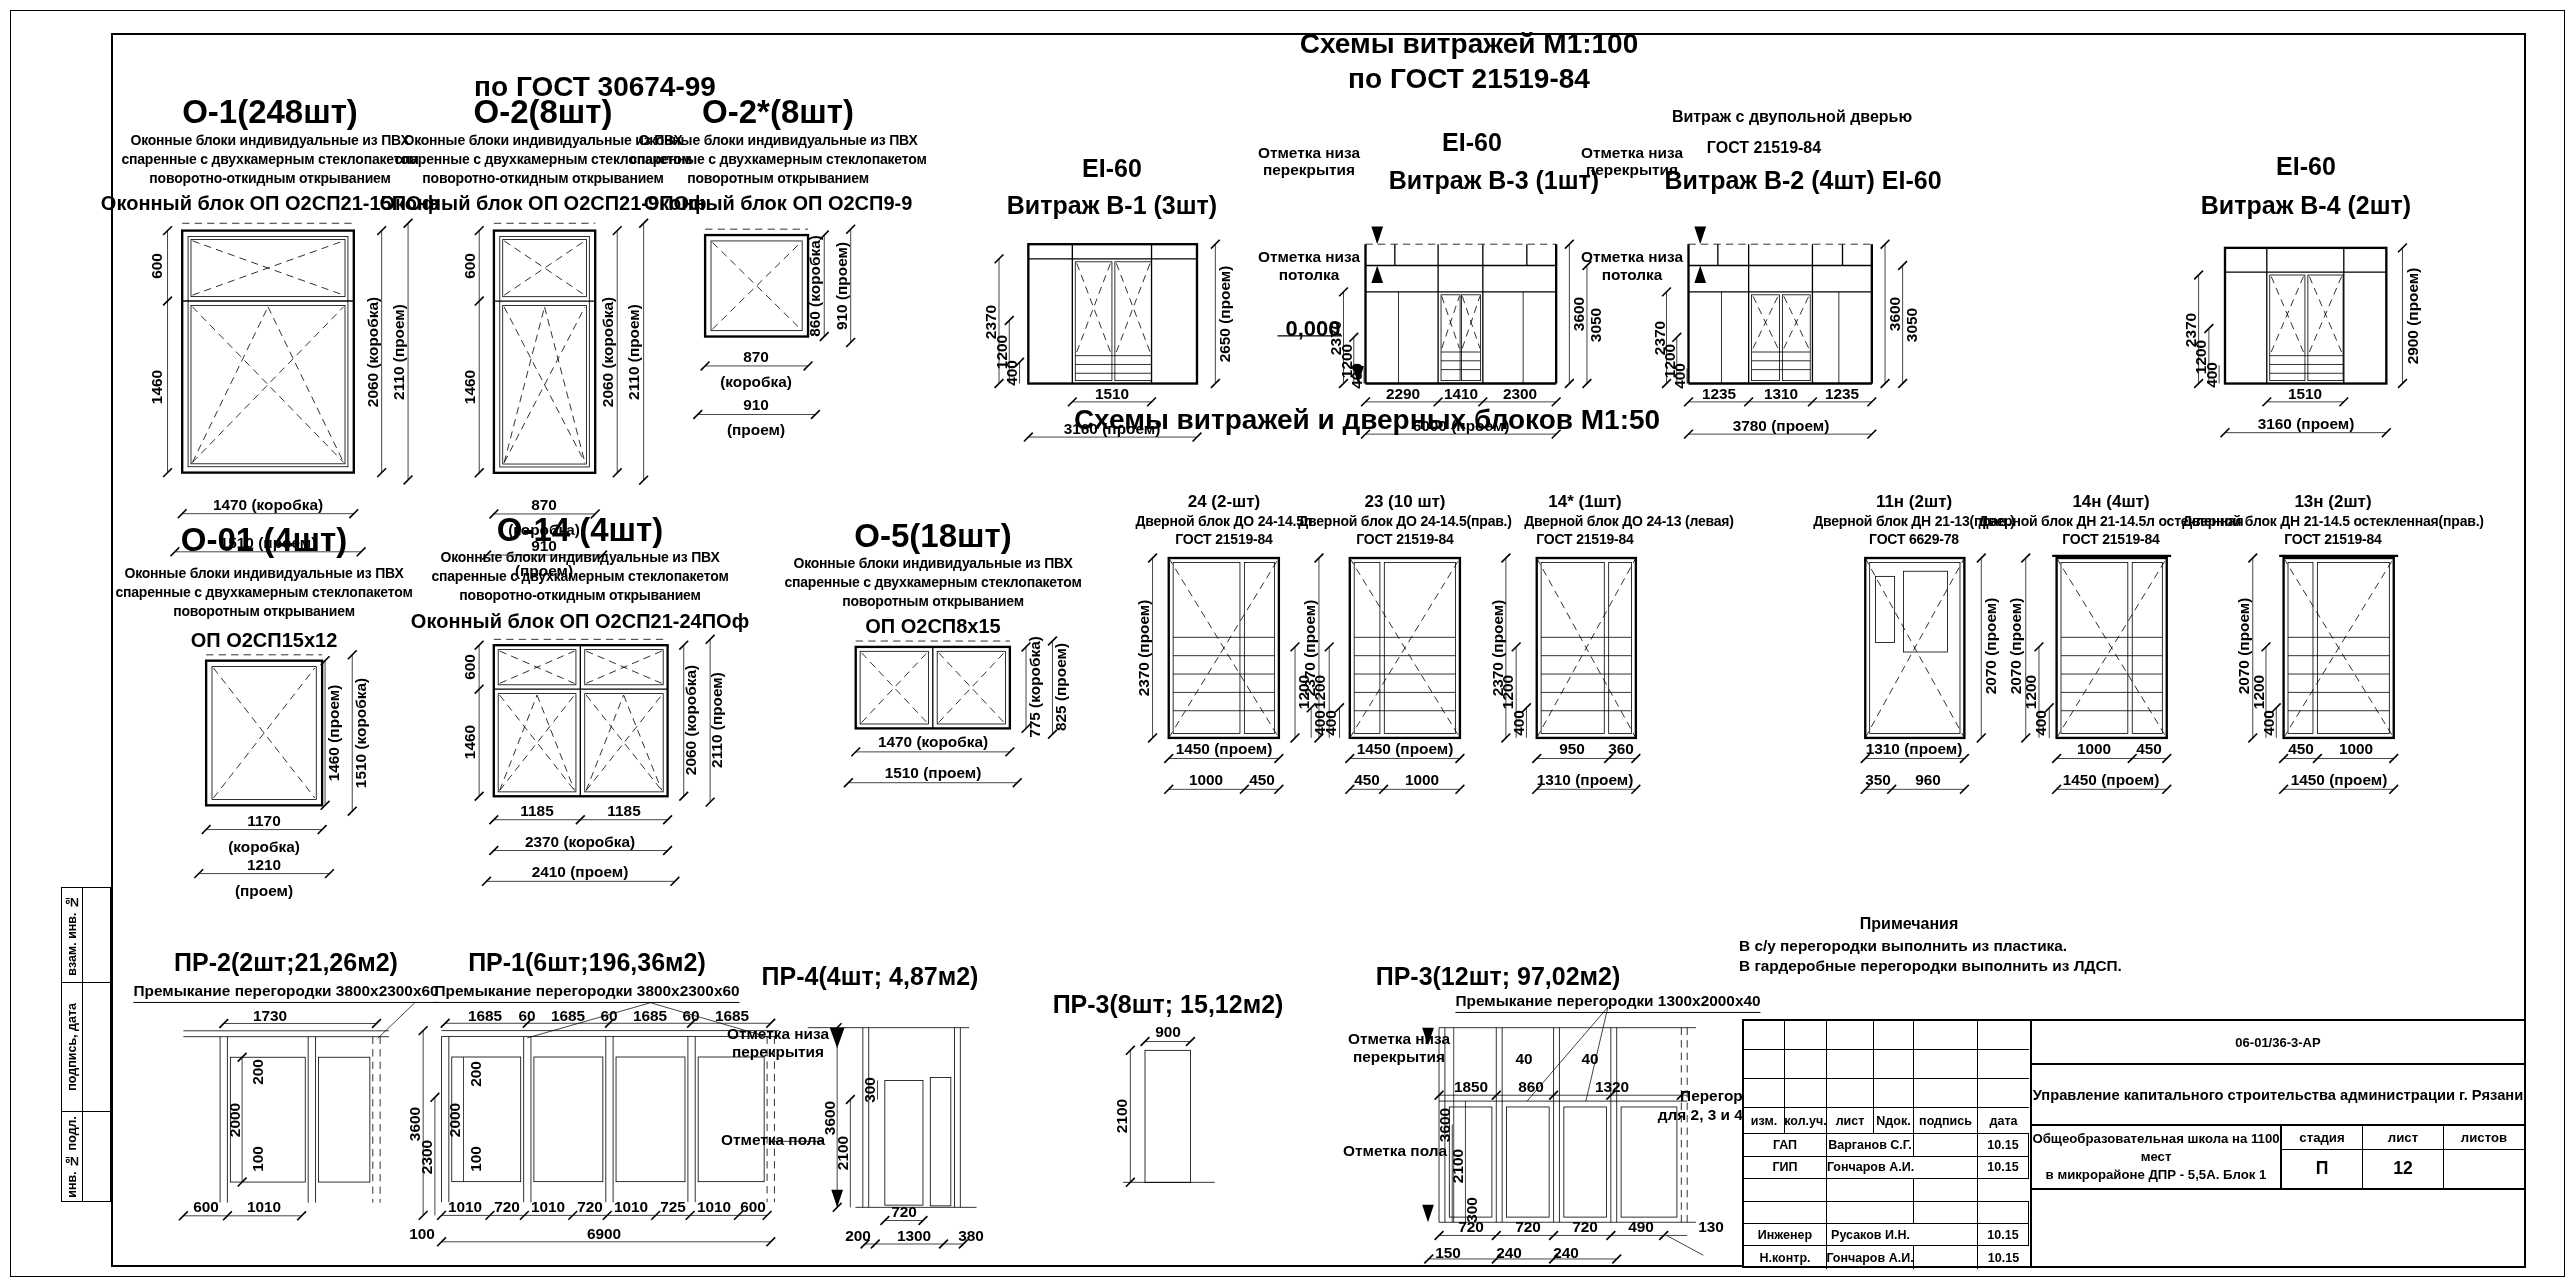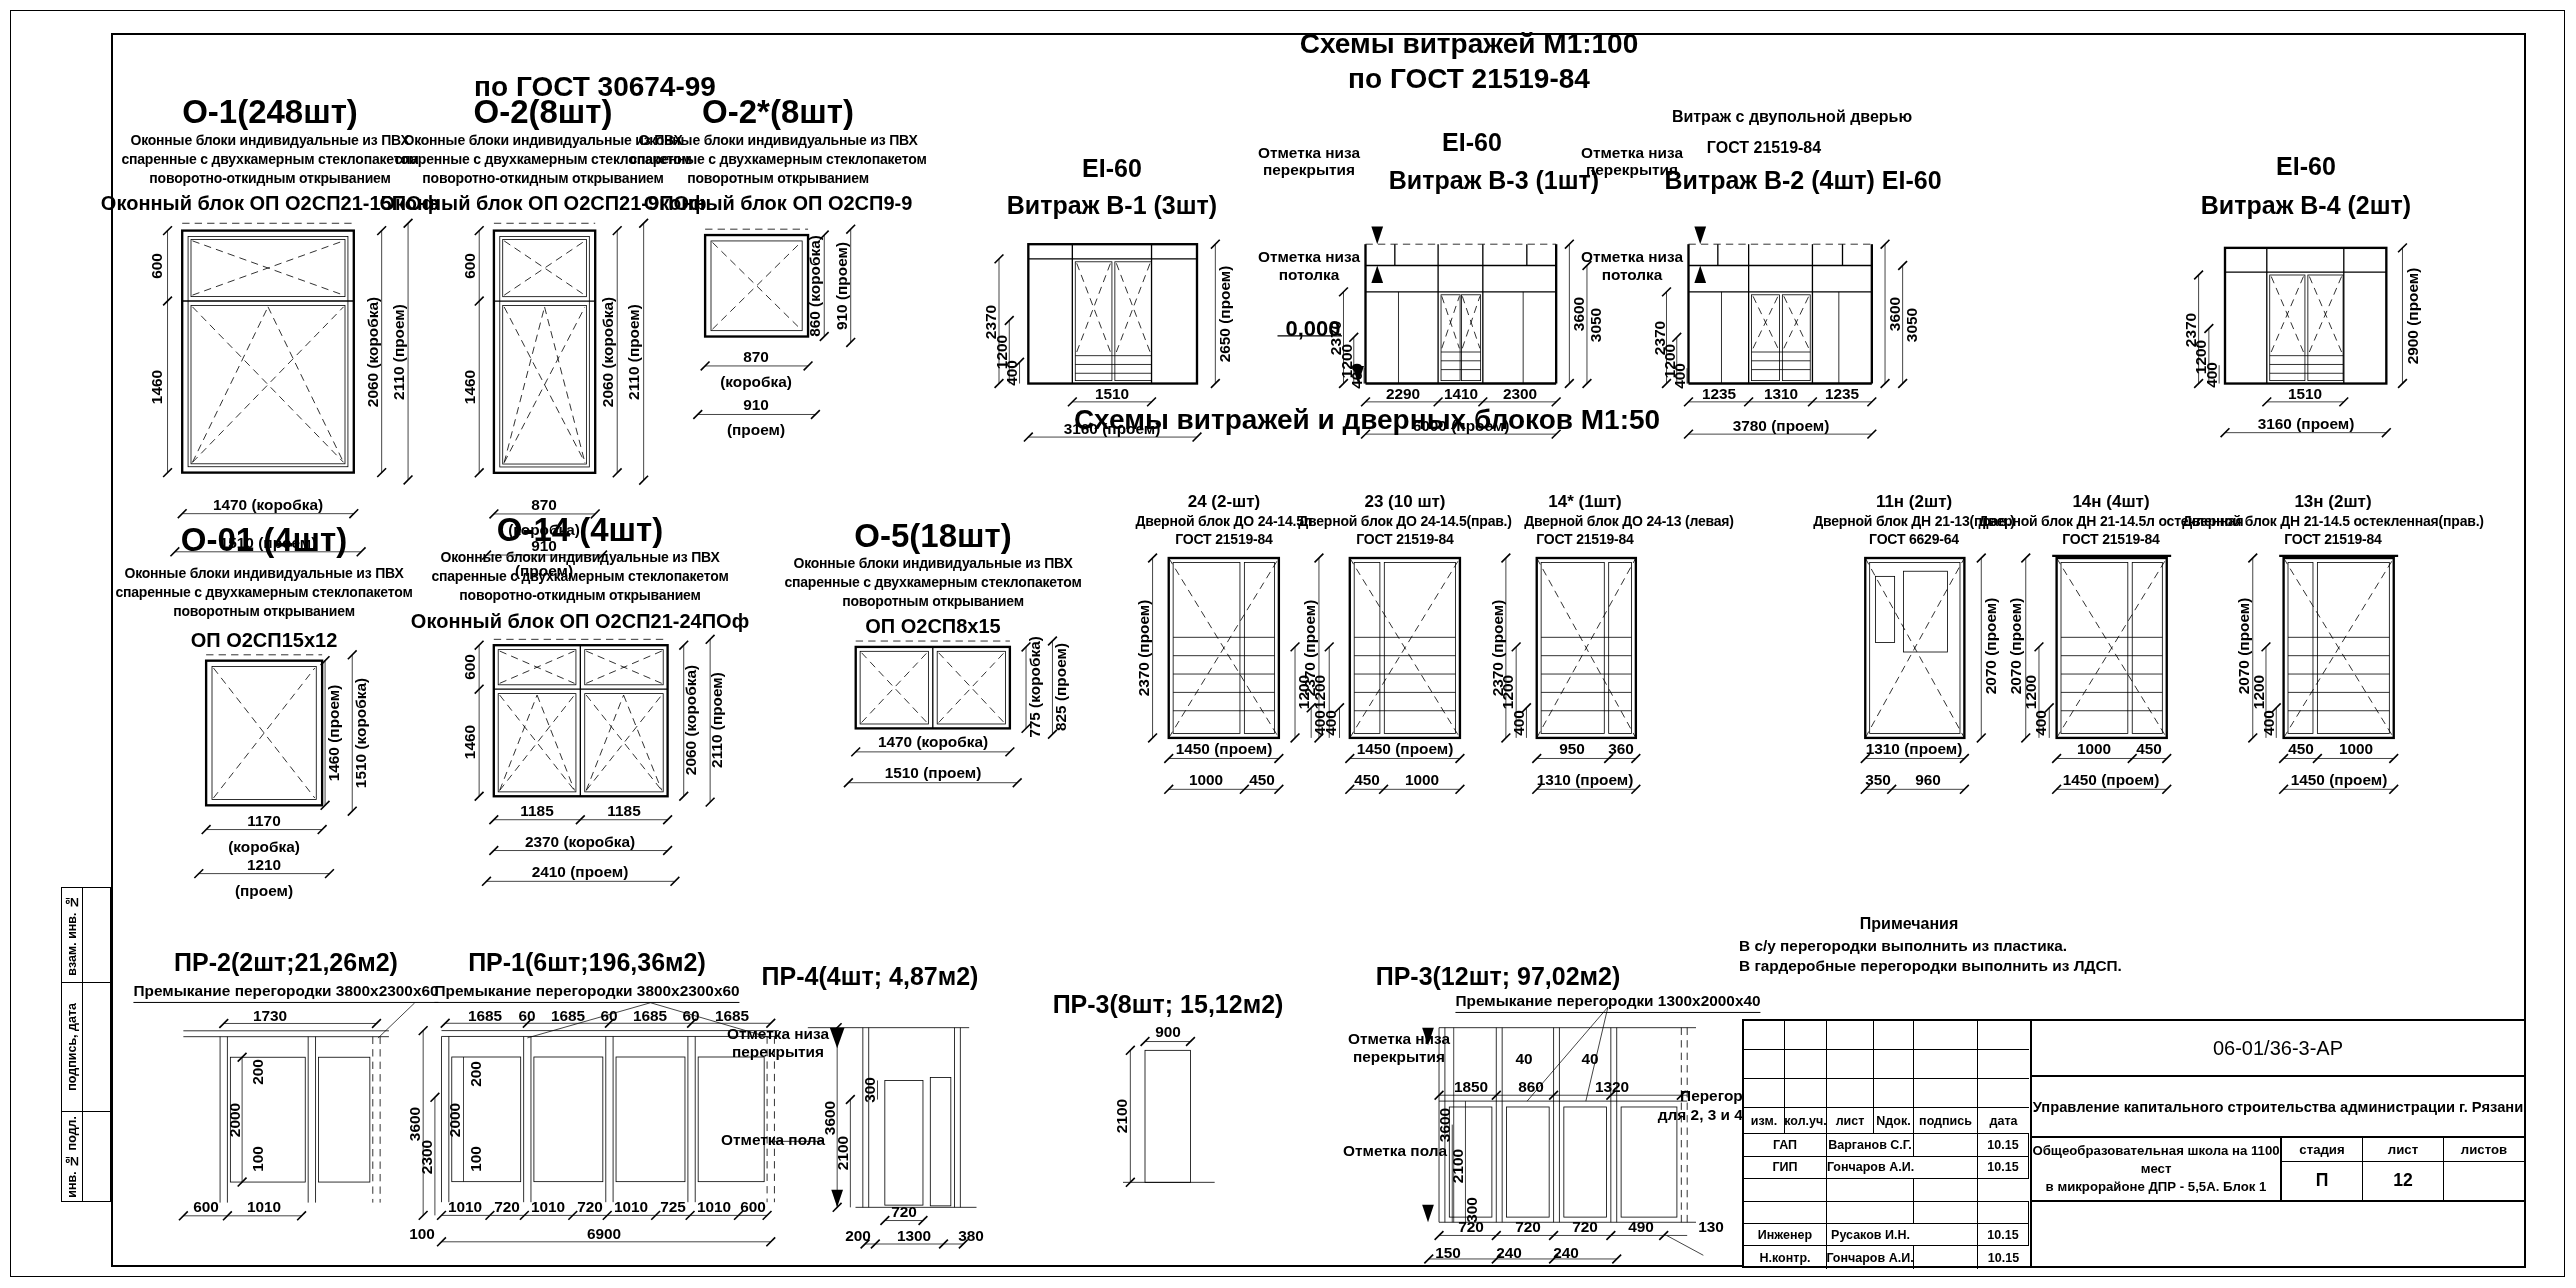--- a/index.html
+++ b/index.html
@@ -28,21 +28,21 @@
   .stamp .lblcol{width:21px;border-right:1.5px solid #000;display:flex;align-items:center;justify-content:center}
   .vtext{writing-mode:vertical-rl;transform:rotate(180deg);font-size:12.5px;font-weight:bold;white-space:nowrap}
   
   .tb{position:absolute;left:1742px;top:1019px;width:784px;height:249px;border:2.9px solid #000;display:flex;background:#fff}
   .tb-left{width:288px;border-right:2.2px solid #000;display:grid;
     grid-template-columns:41px 42px 47px 40px 64px 51px;
     grid-template-rows:29px 29px 29px 26.4px repeat(6,22.4px)}
   .tb-left div{border-right:1.5px solid #000;border-bottom:1.5px solid #000;display:flex;align-items:center;justify-content:center;font-size:12.5px;font-weight:bold;overflow:hidden;white-space:nowrap}
   .tb-left div:nth-child(6n){border-right:none}
   .tb-right{flex:1;display:flex;flex-direction:column}
-  .tb-code{height:56px;border-bottom:2.2px solid #000;display:flex;align-items:center;justify-content:center;font-size:20px;font-weight:normal}
+  .tb-code{height:44px;border-bottom:2.2px solid #000;display:flex;align-items:center;justify-content:center;font-size:13px;font-weight:bold}
   .tb-org{height:61px;border-bottom:2.2px solid #000;display:flex;align-items:center;justify-content:center;font-size:14.7px;font-weight:bold}
   .tb-mid{height:64px;border-bottom:2.2px solid #000;display:flex}
   .tb-proj{width:250px;border-right:2.2px solid #000;display:flex;flex-direction:column;align-items:center;justify-content:center;font-size:13.2px;font-weight:bold;text-align:center;line-height:1.35}
   .tb-stagewrap{flex:1;display:flex;flex-direction:column}
   .tb-stagehead{height:23.5px;display:flex;border-bottom:1.5px solid #000}
   .tb-stagehead div,.tb-stageval div{flex:1;border-right:1.5px solid #000;display:flex;align-items:center;justify-content:center;font-size:13.2px;font-weight:bold}
   .tb-stagehead div:last-child,.tb-stageval div:last-child{border-right:none}
   .tb-stageval{flex:1;display:flex}
   .tb-stageval div{font-size:17.6px}
   .tb-bot{flex:1;display:flex}
@@ -510,21 +510,21 @@
   </svg>
   <div class="lb rot f21" style="left:1498px;top:648px">2370  (проем)</div>
   <div class="lb rot f21" style="left:1508px;top:692px">1200</div>
   <div class="lb rot f21" style="left:1519px;top:723px">400</div>
   <div class="lb ctr f21" style="left:1572px;top:749px">950</div>
   <div class="lb ctr f21" style="left:1621px;top:749px">360</div>
   <div class="lb ctr f21" style="left:1585px;top:780px">1310    (проем)</div>
 
   <div class="lb ctr f23" style="left:1914px;top:502px">11н (2шт)</div>
   <div class="lb ctr f19" style="left:1914px;top:522px">Дверной блок ДН 21-13(прав.)</div>
-  <div class="lb ctr f19" style="left:1914px;top:540px">ГОСТ 6629-64</div>
+  <div class="lb ctr f19" style="left:1914px;top:540px">ГОСТ 6629-78</div>
   <svg class="dwg" style="left:1799px;top:547px" width="250" height="257" viewBox="0 0 340 350">
     <rect x="90" y="15" width="135" height="245" class="w3"></rect>
     <rect x="96" y="21" width="123" height="233" class="w1"></rect>
     <rect x="104" y="40" width="26" height="90" class="w1"></rect>
     <rect x="142" y="33" width="60" height="110" class="w1"></rect>
     <line x1="90" y1="15" x2="225" y2="260" class="dash"></line>
       <line x1="90" y1="260" x2="225" y2="15" class="dash"></line>
     <line x1="248" y1="15" x2="248" y2="260" class="dim"></line>
       <line x1="242" y1="21" x2="254" y2="9" class="tick"></line>
       <line x1="242" y1="266" x2="254" y2="254" class="tick"></line>

